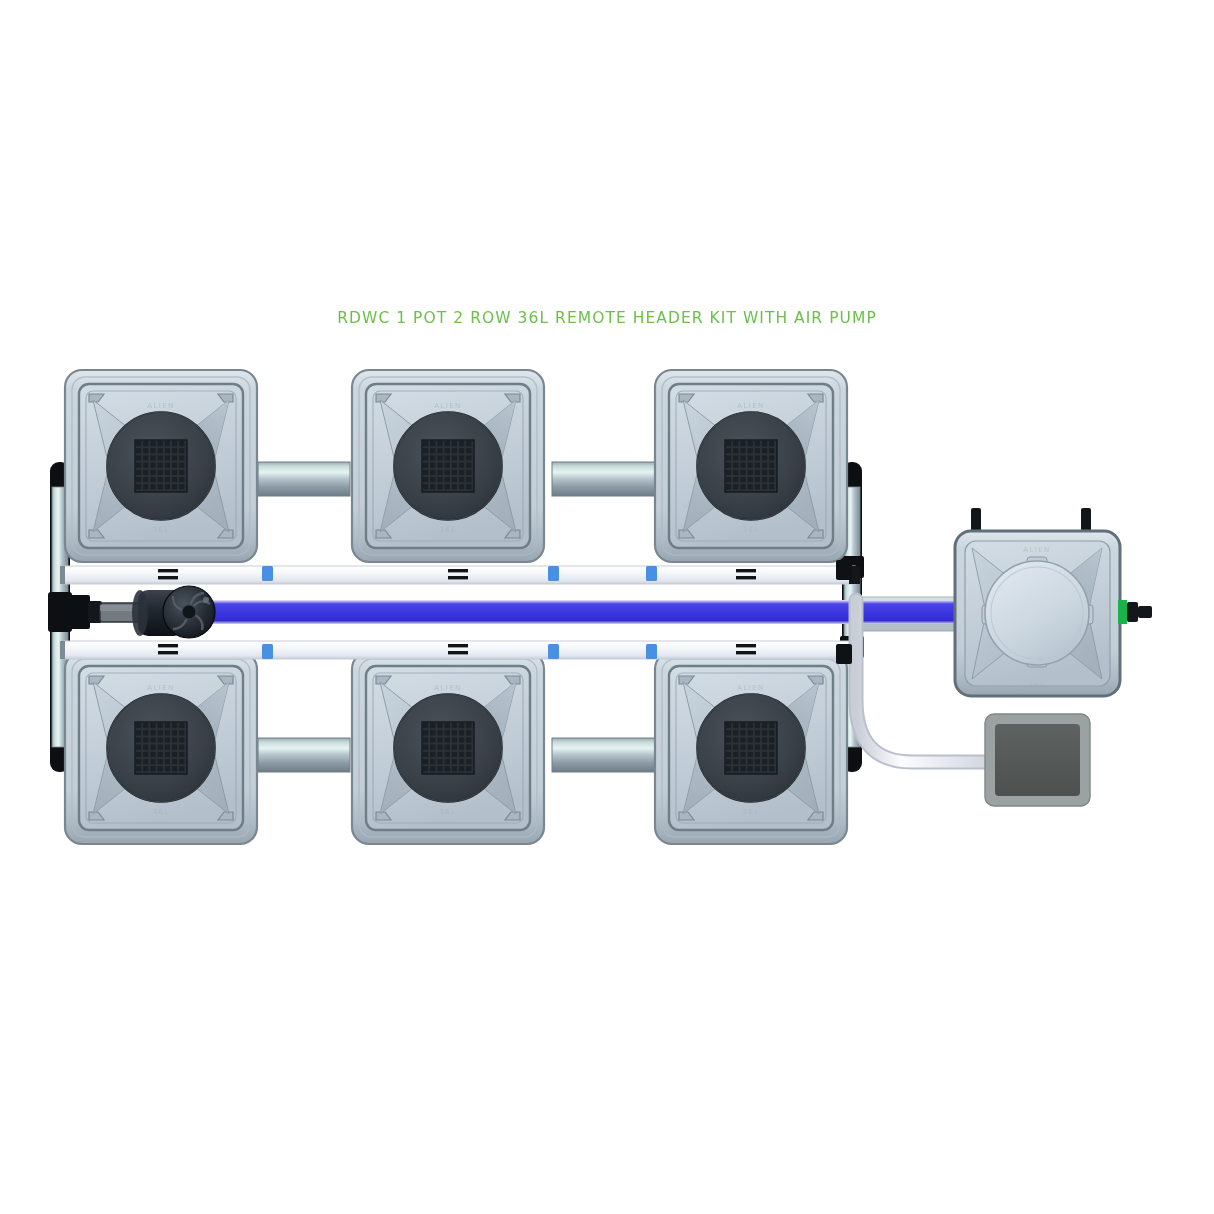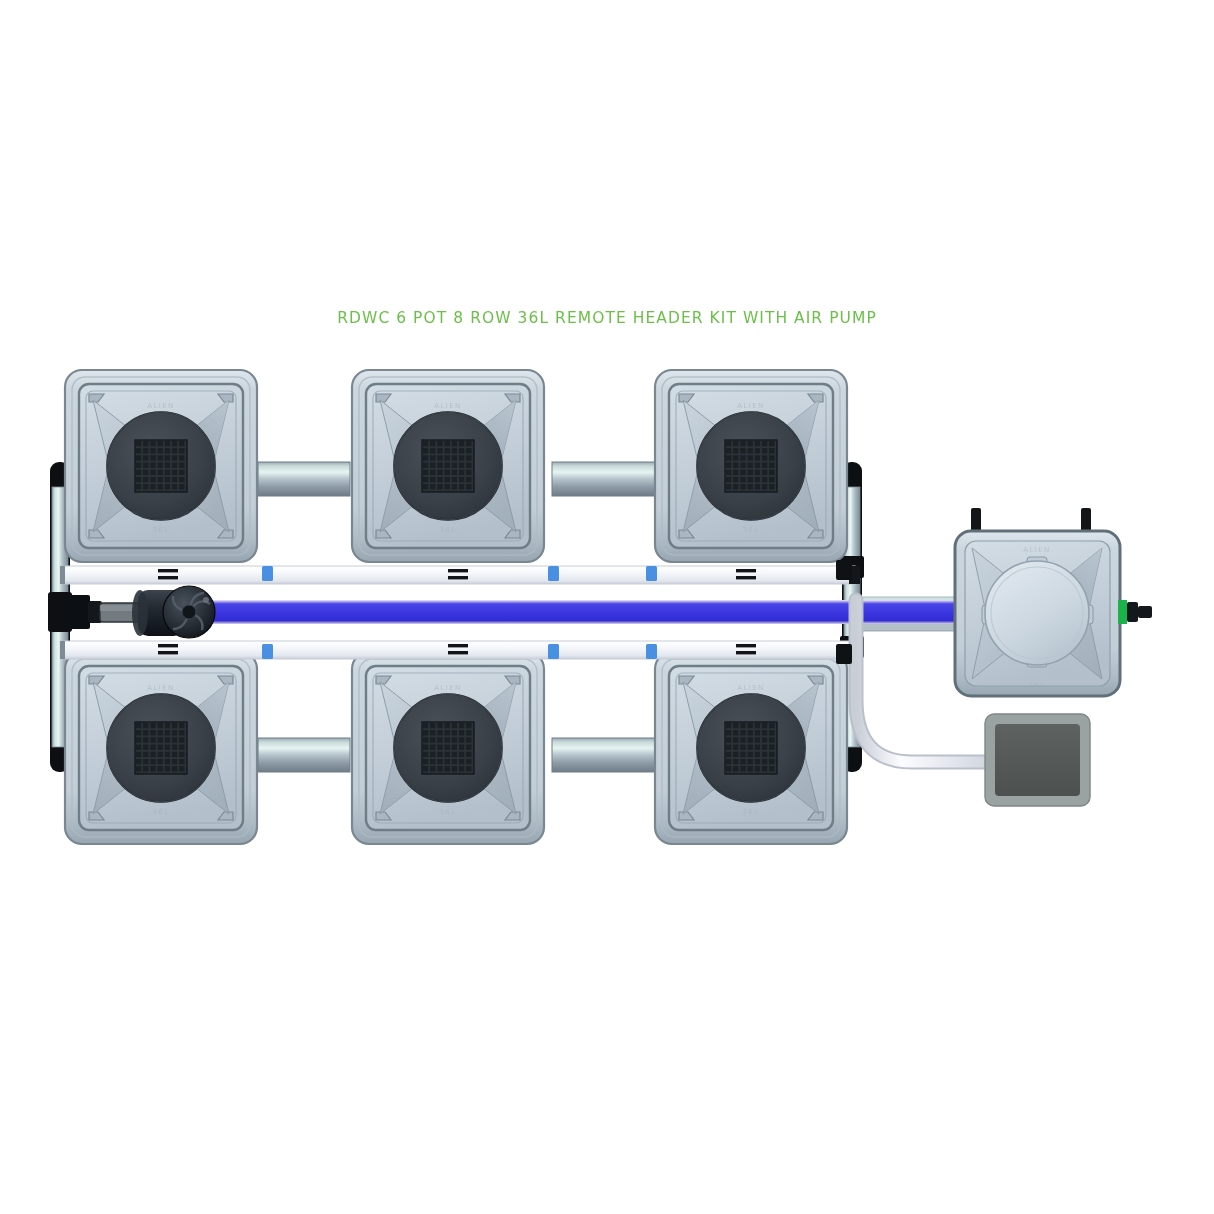--- a/index.html
+++ b/index.html
@@ -14,21 +14,21 @@
     color:#6cc04a;font-size:15.5px;letter-spacing:1.05px;font-weight:400;
     font-family:"DejaVu Sans", sans-serif;white-space:nowrap;
   }
   svg{display:block;}
 </style>
 </head>
 <body>
 
 <div id="stage">
 
-  <div id="title">RDWC 6 POT 8 ROW 36L REMOTE HEADER KIT WITH AIR PUMP</div>
+  <div id="title">RDWC 1 POT 2 ROW 36L REMOTE HEADER KIT WITH AIR PUMP</div>
 
   <svg width="1214" height="1214" viewBox="0 0 1214 1214" xmlns="http://www.w3.org/2000/svg">
     <defs>
 
       <linearGradient id="gPotBody" x1="0" y1="0" x2="0" y2="1">
         <stop offset="0" stop-color="#dfe7ed"></stop>
         <stop offset="0.10" stop-color="#cbd6de"></stop>
         <stop offset="0.72" stop-color="#c2cdd6"></stop>
         <stop offset="0.88" stop-color="#aebcc6"></stop>
         <stop offset="1" stop-color="#97a6b1"></stop>

